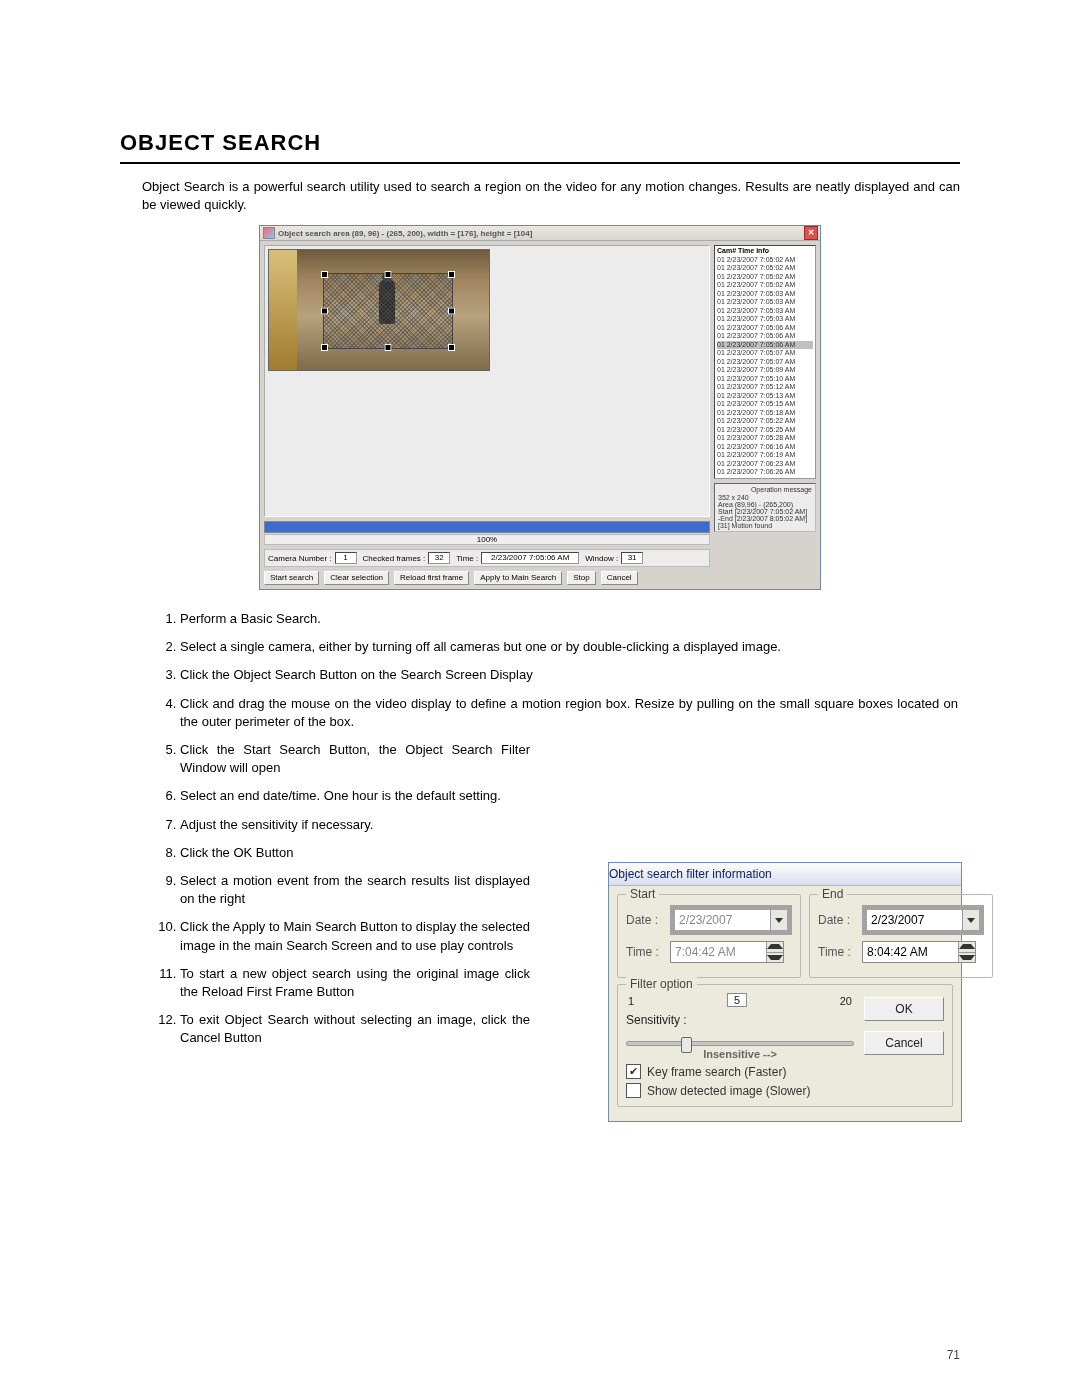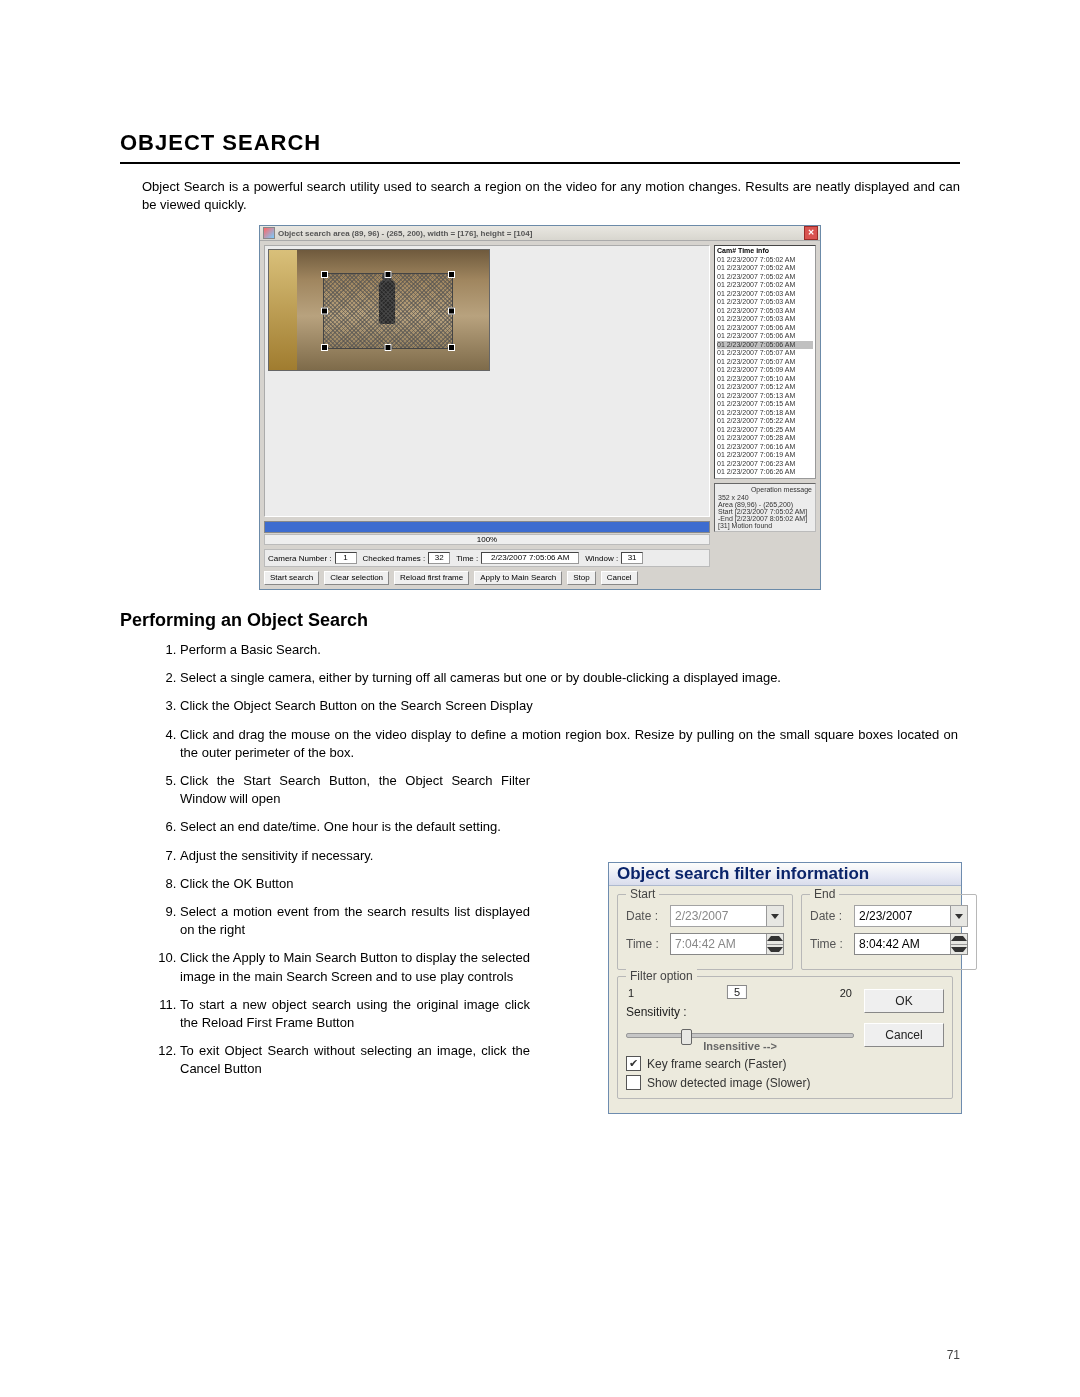--- a/index.html
+++ b/index.html
@@ -175,36 +175,36 @@
     top:862px;
     width:352px;
     border:1px solid #6e8caf;
     background:#eceadd;
     font-family:Tahoma,Arial,sans-serif;
     font-size:12px;
     color:#222;
   }
   .filter-title{
     height:22px;background:linear-gradient(#fdfdfb,#e8eaf5 60%,#d9ddec);display:flex;align-items:center;
-    padding:0 8px;font-weight:bold;border-bottom:1px solid #aeb9cf;
-    color:#0a246a;font-size:17px;
+    padding:0 0;font-weight:normal;border-bottom:1px solid #aeb9cf;
+    color:#0a246a;font-size:12px;
   }
   .filter-body{padding:8px;}
   .groupbox{
     border:1px solid #b8b8b8;border-radius:2px;padding:10px 8px 8px 8px;position:relative;margin-bottom:6px;
   }
   .groupbox .legend{
     position:absolute;top:-8px;left:8px;background:#eceadd;padding:0 4px;font-size:12px;color:#444;
   }
   .topboxes{display:flex;gap:8px;}
   .topboxes .groupbox{flex:1;}
   .fldrow{display:flex;align-items:center;margin-bottom:6px;gap:4px;}
   .fldrow .lbl{width:40px;color:#555;}
   .combo{
-    display:flex;align-items:center;background:#fff;border:1px solid #a3a3a3;height:20px;padding:0 0 0 4px;
+    display:flex;align-items:center;background:#fff;border:5px solid #a3a3a3;height:20px;padding:0 0 0 4px;
     width:108px;color:#888;
   }
   .combo.en{color:#000;}
   .combo .dd{
     margin-left:auto;width:16px;height:20px;border-left:1px solid #999;
     display:flex;flex-direction:column;justify-content:center;align-items:center;background:#e7e7e3;
   }
   .dd .tri{width:0;height:0;border-left:4px solid transparent;border-right:4px solid transparent;border-top:5px solid #333;}
   .spin{
     display:flex;align-items:center;background:#fff;border:1px solid #888;height:20px;padding:0 0 0 4px;
@@ -338,21 +338,20 @@
               <div class="line">Area (89,96) - (265,200)</div>
               <div class="line">Start [2/23/2007 7:05:02 AM]</div>
               <div class="line">-End [2/23/2007 8:05:02 AM]</div>
               <div class="line">[31] Motion found</div>
             </div>
         </div>
       </div>
     </div>
   </div>
 
-  <h2 class="subheading">Performing an Object Search</h2>
   <ol class="steps" id="steps">
       <li>Perform a Basic Search.</li>
       <li>Select a single camera, either by turning off all cameras but one or by double-clicking a displayed image.</li>
       <li>Click the Object Search Button on the Search Screen Display</li>
       <li>Click and drag the mouse on the video display to define a motion region box.  Resize by pulling on the small square boxes located on the outer perimeter of the box.</li>
       <li class="narrow">Click the Start Search Button, the Object Search Filter Window will open</li>
       <li class="narrow">Select an end date/time.  One hour is the default setting.</li>
       <li class="narrow">Adjust the sensitivity if necessary.</li>
       <li class="narrow">Click the OK Button</li>
       <li class="narrow">Select a motion event from the search results list displayed on the right</li>

